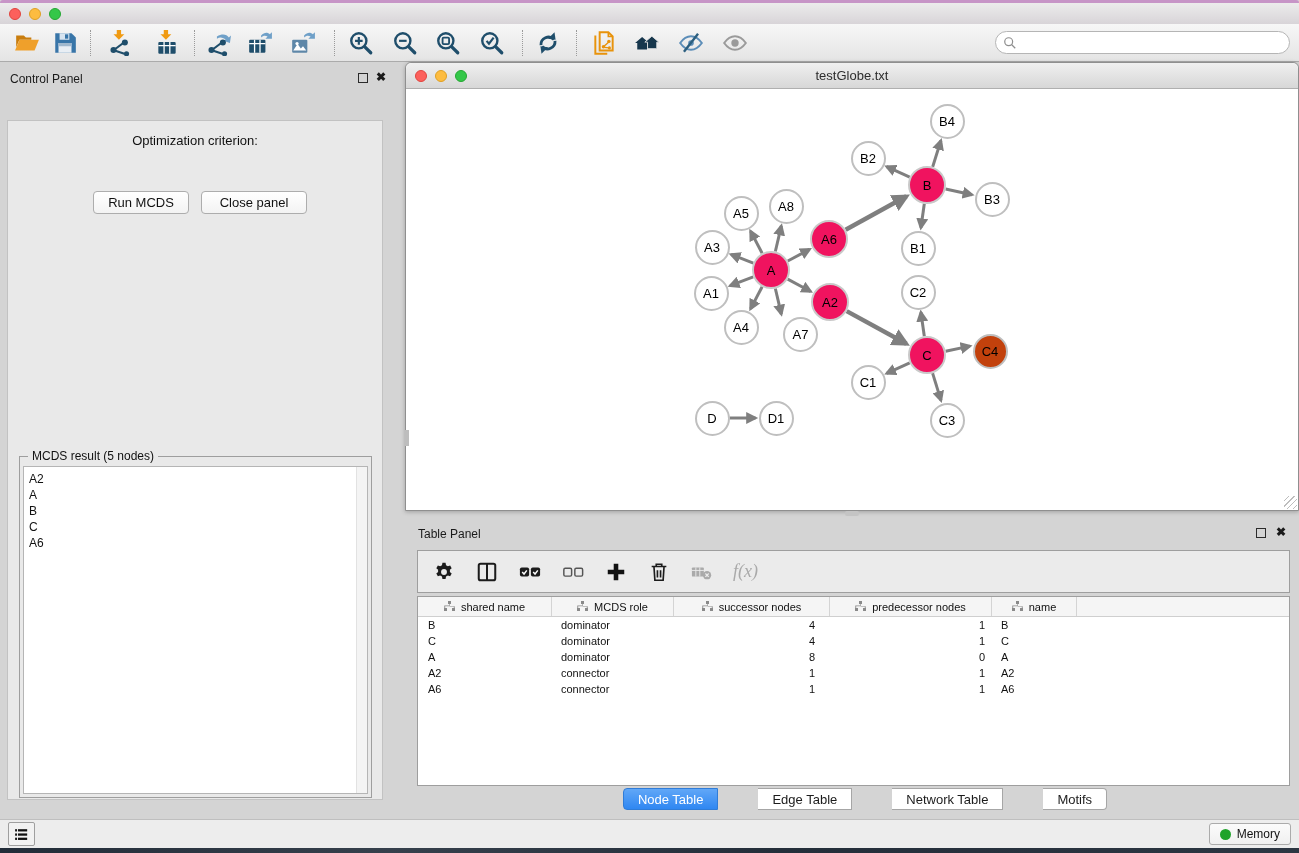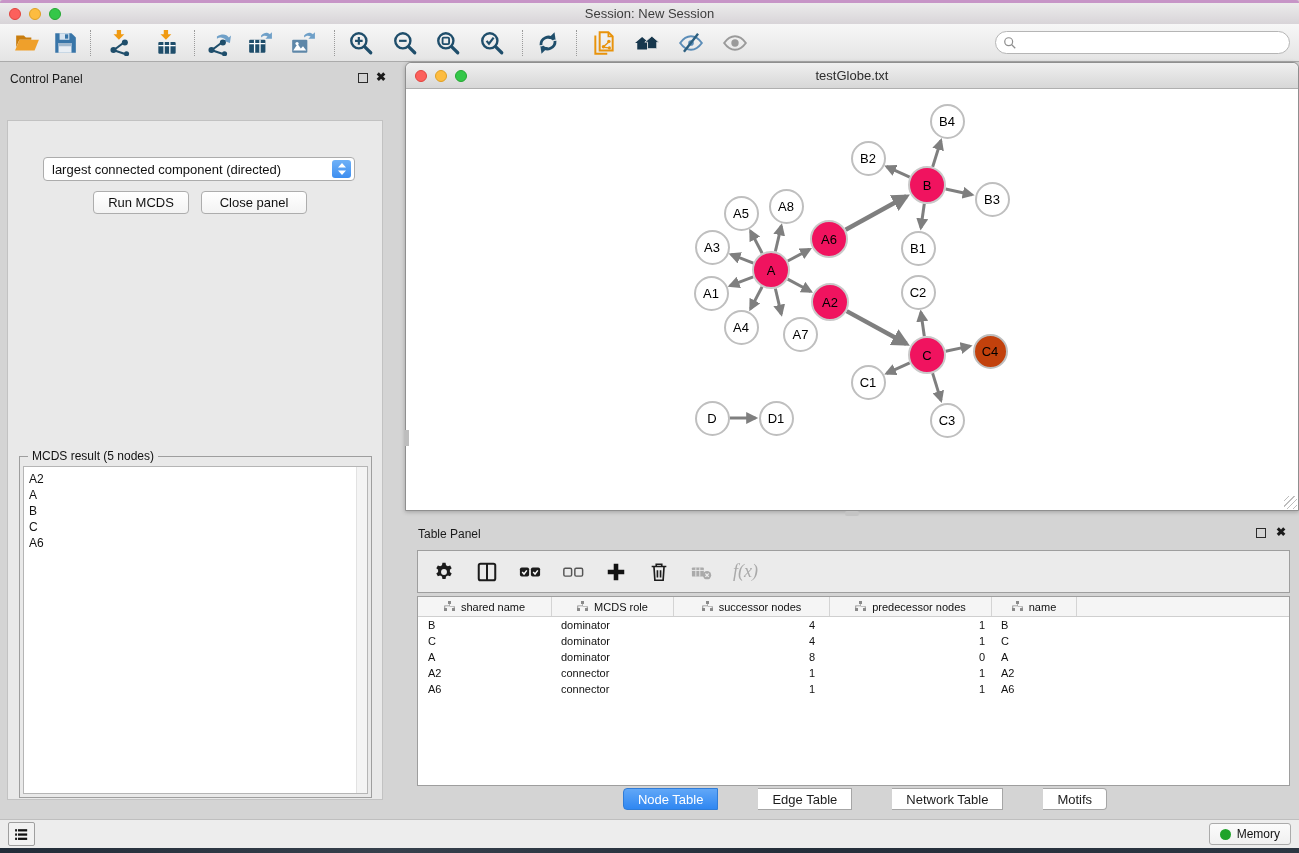--- a/index.html
+++ b/index.html
@@ -97,21 +97,20 @@
   .memory-dot { width:11px; height:11px; border-radius:50%; background:#1fa32a; }
   .memory-btn span { font-size:12px; color:#111; }
   .bottom-strip { position:absolute; left:0; top:848px; width:1299px; height:5px;
     background:linear-gradient(90deg,#222c38,#36404c 30%,#242e3a 60%,#2c3642); }
 </style>
 </head>
 <body>
 
 <div class="top-accent"></div>
 <div class="titlebar">
-  <div class="title">Session: New Session</div>
   <div class="lights">
     <div class="light red"></div>
     <div class="light yellow"></div>
     <div class="light green"></div>
   </div>
 </div>
 
 <div class="toolbar">
   <div class="tb-icon" style="left:12px">
     <svg viewBox="0 0 24 24">
@@ -248,28 +247,21 @@
   </div>
 </div>
 
 <div class="control-panel">
   <div class="panel-head">
     <div class="ph-title">Control Panel</div>
     <div class="ph-float" style="left:358px"></div>
     <div class="ph-close" style="left:376px">✖</div>
   </div>
   <div class="cp-content">
-    <div class="opt-select">
-      <div class="val">largest connected component (directed)</div>
-      <div class="spin">
-        <svg width="10" height="14" viewBox="0 0 10 14">
-            <path d="M1 5.4L5 1l4 4.4zM1 8.6L5 13l4-4.4z" fill="#fff"></path>
-          </svg>
-      </div>
-    </div>
+    <div class="opt-label">Optimization criterion:</div>
     <button class="cp-btn" style="left:85px; width:96px">Run MCDS</button>
     <button class="cp-btn" style="left:193px; width:106px">Close panel</button>
     <div class="groupbox">
       <div class="gb-title">MCDS result (5 nodes)</div>
       <div class="gb-list">
         <div class="gb-items">
             <div class="li">A2</div>
             <div class="li">A</div>
             <div class="li">B</div>
             <div class="li">C</div>

